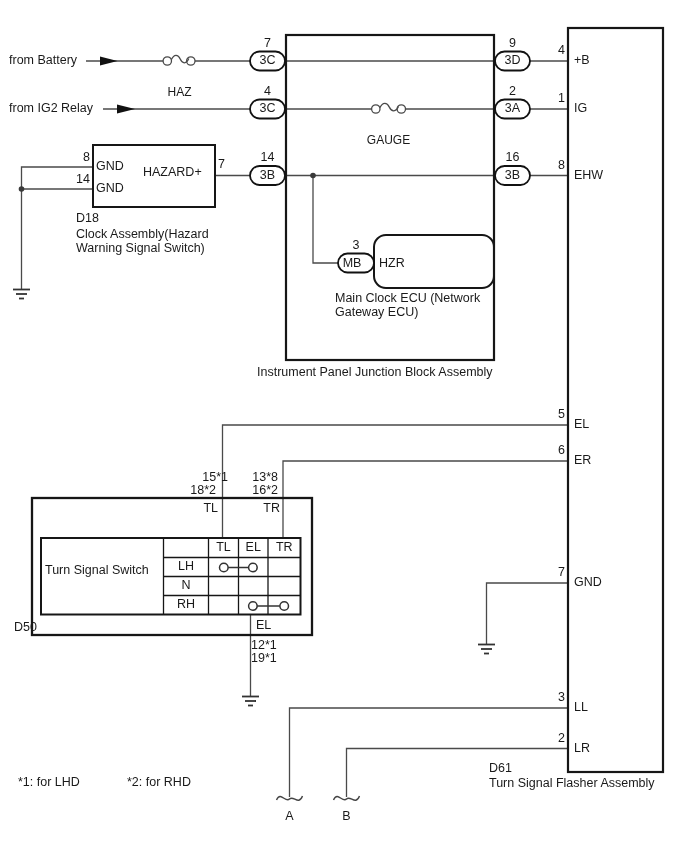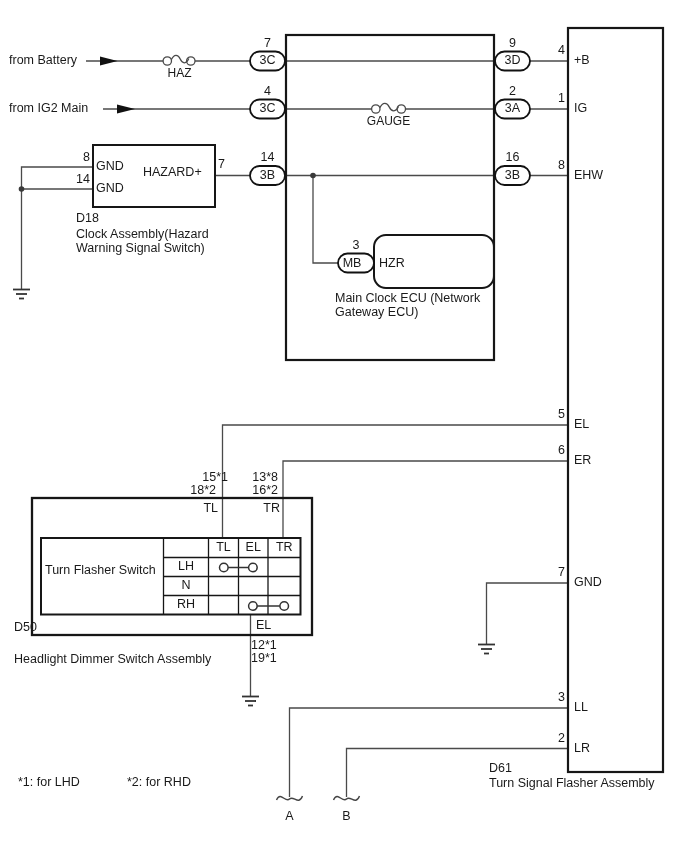--- a/index.html
+++ b/index.html
@@ -1,20 +1,20 @@
 <!DOCTYPE html>
 <html><head>
 <meta charset="utf-8">
 <style>
   html,body{margin:0;padding:0;background:#fff;}
   #stage{position:relative;width:688px;height:852px;background:#ffffff;overflow:hidden;
          font-family:"Liberation Sans", sans-serif;color:#1a1a1a;}
   #wires{position:absolute;left:0;top:0;}
   .t{position:absolute;white-space:nowrap;font-size:12.5px;line-height:13px;color:#1a1a1a;}
-  .sm{font-size:12px;}
+  .sm{font-size:12px;margin-top:19px;}
   .ctr{text-align:center;}
   .rt{text-align:right;}
 </style>
 </head>
 <body>
 
 <div id="stage">
 
   <svg id="wires" width="688" height="852" viewBox="0 0 688 852">
 
@@ -122,39 +122,40 @@
       <path d="M242,696.5 H259"></path>
         <path d="M245,701 H256"></path>
         <path d="M248,705.5 H253"></path>
     </g>
 
     <path d="M276.5,800 c4,-9 9,3 13,-1 c4,-4 9,7 13,-3" fill="none" stroke="#444" stroke-width="1.4"></path>
     <path d="M333.5,800 c4,-9 9,3 13,-1 c4,-4 9,7 13,-3" fill="none" stroke="#444" stroke-width="1.4"></path>
   </svg>
 
   <div class="t" style="left:9px;top:53.5px">from Battery</div>
-  <div class="t" style="left:9px;top:101.5px">from IG2 Main</div>
+  <div class="t" style="left:9px;top:101.5px">from IG2 Relay</div>
 
   <div class="t sm ctr" style="left:157px;top:66.5px;width:45px">HAZ</div>
   <div class="t sm ctr" style="left:356px;top:115px;width:65px">GAUGE</div>
 
   <div class="t ctr" style="left:250px;top:36.5px;width:35px">7</div>
   <div class="t ctr" style="left:250px;top:54px;width:35px">3C</div>
   <div class="t ctr" style="left:250px;top:84.5px;width:35px">4</div>
   <div class="t ctr" style="left:250px;top:102px;width:35px">3C</div>
   <div class="t ctr" style="left:250px;top:151px;width:35px">14</div>
   <div class="t ctr" style="left:250px;top:168.5px;width:35px">3B</div>
 
   <div class="t ctr" style="left:495px;top:36.5px;width:35px">9</div>
   <div class="t ctr" style="left:495px;top:54px;width:35px">3D</div>
   <div class="t ctr" style="left:495px;top:84.5px;width:35px">2</div>
   <div class="t ctr" style="left:495px;top:102px;width:35px">3A</div>
   <div class="t ctr" style="left:495px;top:151px;width:35px">16</div>
   <div class="t ctr" style="left:495px;top:168.5px;width:35px">3B</div>
 
+  <div class="t" style="left:257px;top:365.5px">Instrument Panel Junction Block Assembly</div>
 
   <div class="t ctr" style="left:338px;top:238.5px;width:36px">3</div>
   <div class="t ctr" style="left:338px;top:256.5px;width:28px">MB</div>
   <div class="t" style="left:379px;top:256.5px">HZR</div>
   <div class="t" style="left:335px;top:292px">Main Clock ECU (Network</div>
   <div class="t" style="left:335px;top:306px">Gateway ECU)</div>
 
   <div class="t rt" style="left:60px;top:151px;width:30px">8</div>
   <div class="t rt" style="left:60px;top:173px;width:30px">14</div>
   <div class="t" style="left:96px;top:160px">GND</div>
@@ -185,33 +186,32 @@
   <div class="t" style="left:489px;top:762px">D61</div>
   <div class="t" style="left:489px;top:777px">Turn Signal Flasher Assembly</div>
 
   <div class="t rt" style="left:198px;top:470.5px;width:30px">15*1</div>
   <div class="t rt" style="left:186px;top:483.5px;width:30px">18*2</div>
   <div class="t rt" style="left:248px;top:470.5px;width:30px">13*8</div>
   <div class="t rt" style="left:248px;top:483.5px;width:30px">16*2</div>
   <div class="t rt" style="left:188px;top:502px;width:30px">TL</div>
   <div class="t rt" style="left:250px;top:502px;width:30px">TR</div>
 
-  <div class="t" style="left:45px;top:564px">Turn Flasher Switch</div>
+  <div class="t" style="left:45px;top:564px">Turn Signal Switch</div>
   <div class="t ctr" style="left:208.5px;top:541px;width:30px">TL</div>
   <div class="t ctr" style="left:238.5px;top:541px;width:29.5px">EL</div>
   <div class="t ctr" style="left:268px;top:541px;width:32.5px">TR</div>
   <div class="t ctr" style="left:164px;top:560px;width:44px">LH</div>
   <div class="t ctr" style="left:164px;top:579px;width:44px">N</div>
   <div class="t ctr" style="left:164px;top:598px;width:44px">RH</div>
 
   <div class="t" style="left:256px;top:618.5px">EL</div>
   <div class="t" style="left:251px;top:638.5px">12*1</div>
   <div class="t" style="left:251px;top:651.5px">19*1</div>
 
   <div class="t" style="left:14px;top:621px">D50</div>
-  <div class="t" style="left:14px;top:653px">Headlight Dimmer Switch Assembly</div>
 
   <div class="t" style="left:18px;top:776px">*1: for LHD</div>
   <div class="t" style="left:127px;top:776px">*2: for RHD</div>
   <div class="t ctr" style="left:281.5px;top:810px;width:16px">A</div>
   <div class="t ctr" style="left:338.5px;top:810px;width:16px">B</div>
 
 </div>
 
 </body></html>

